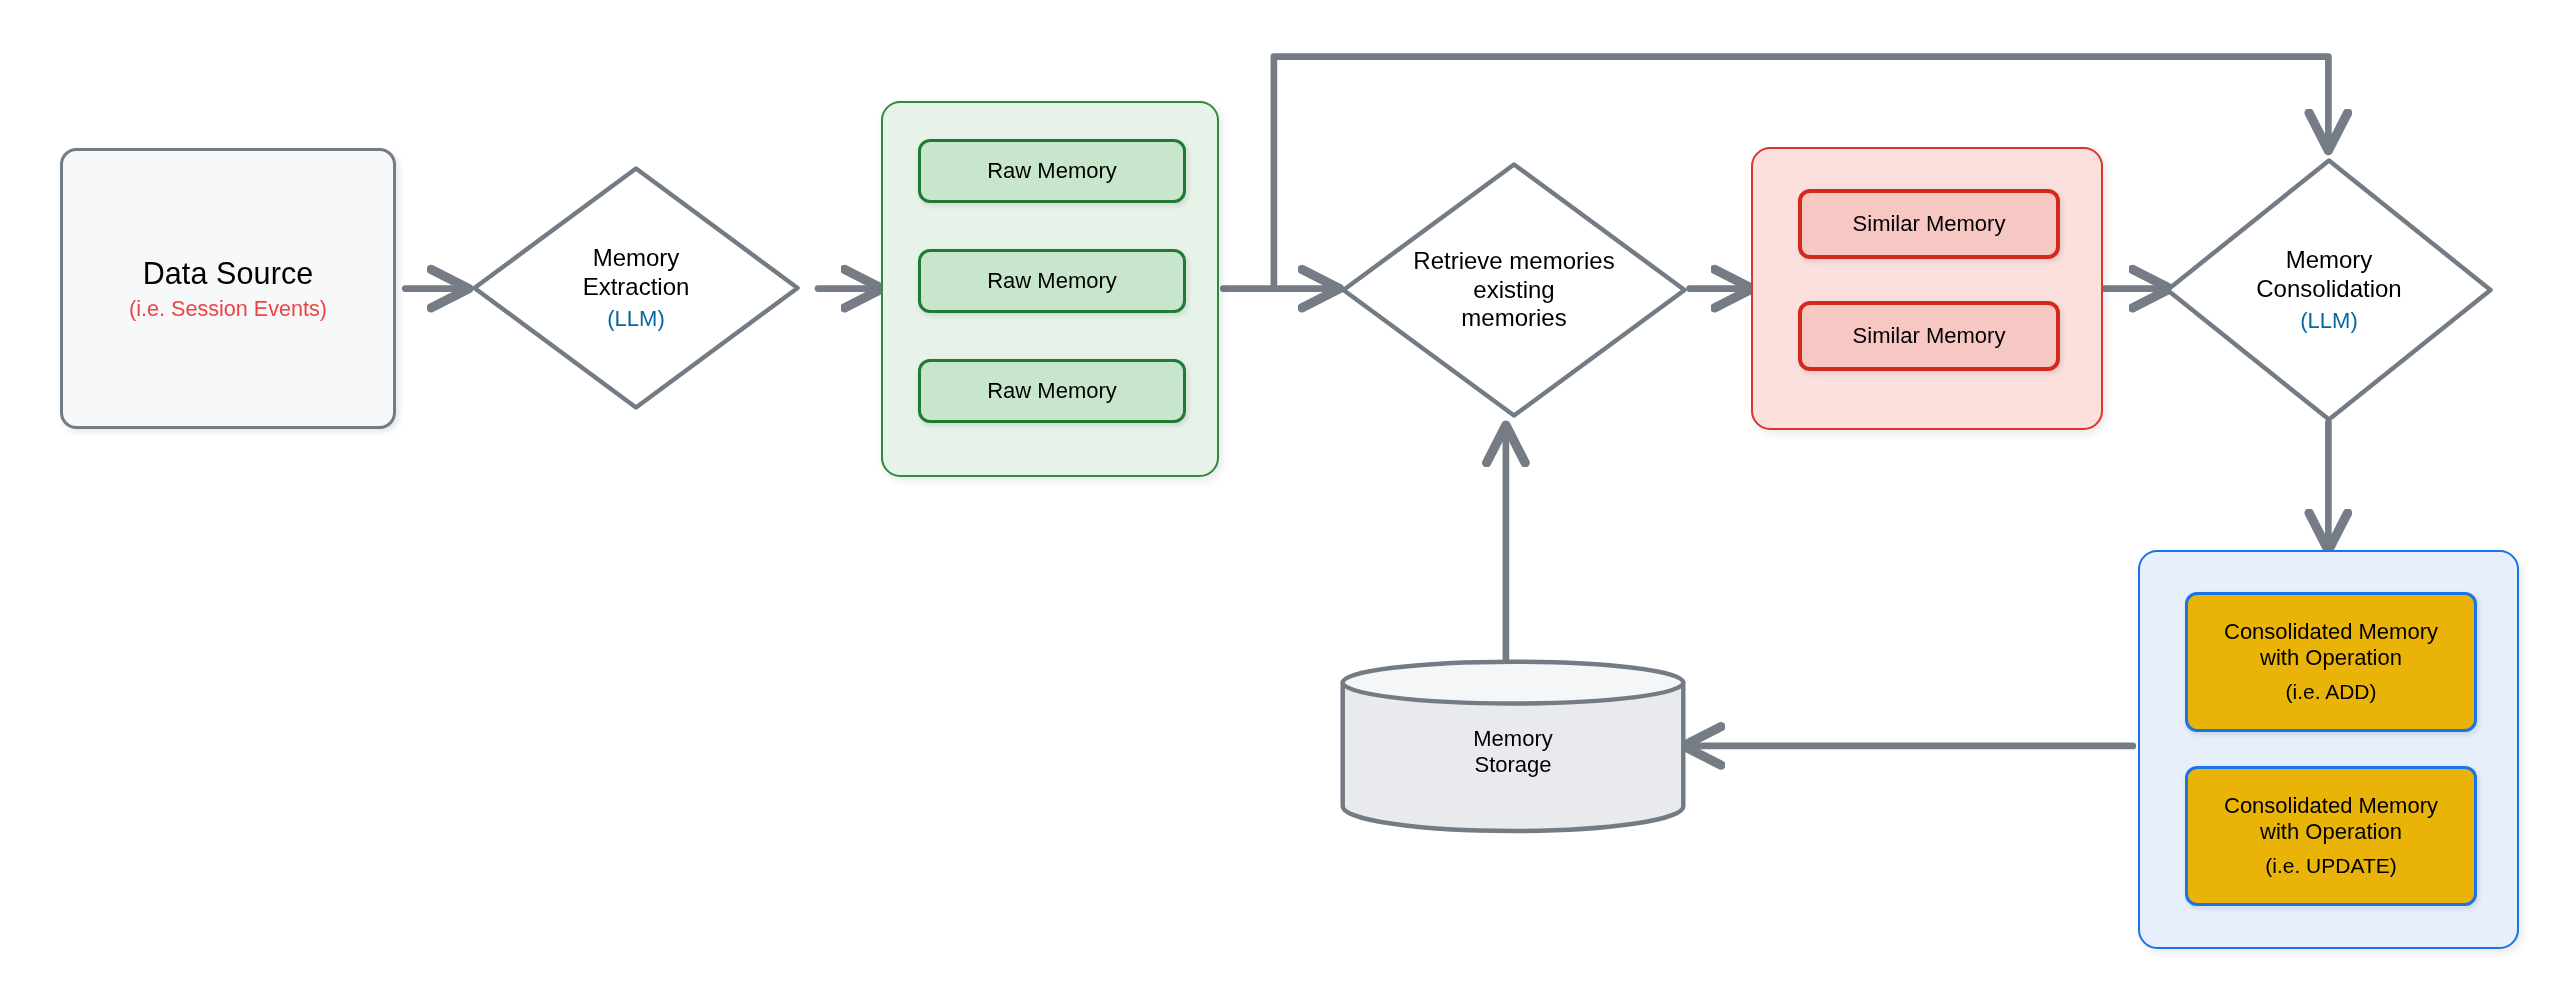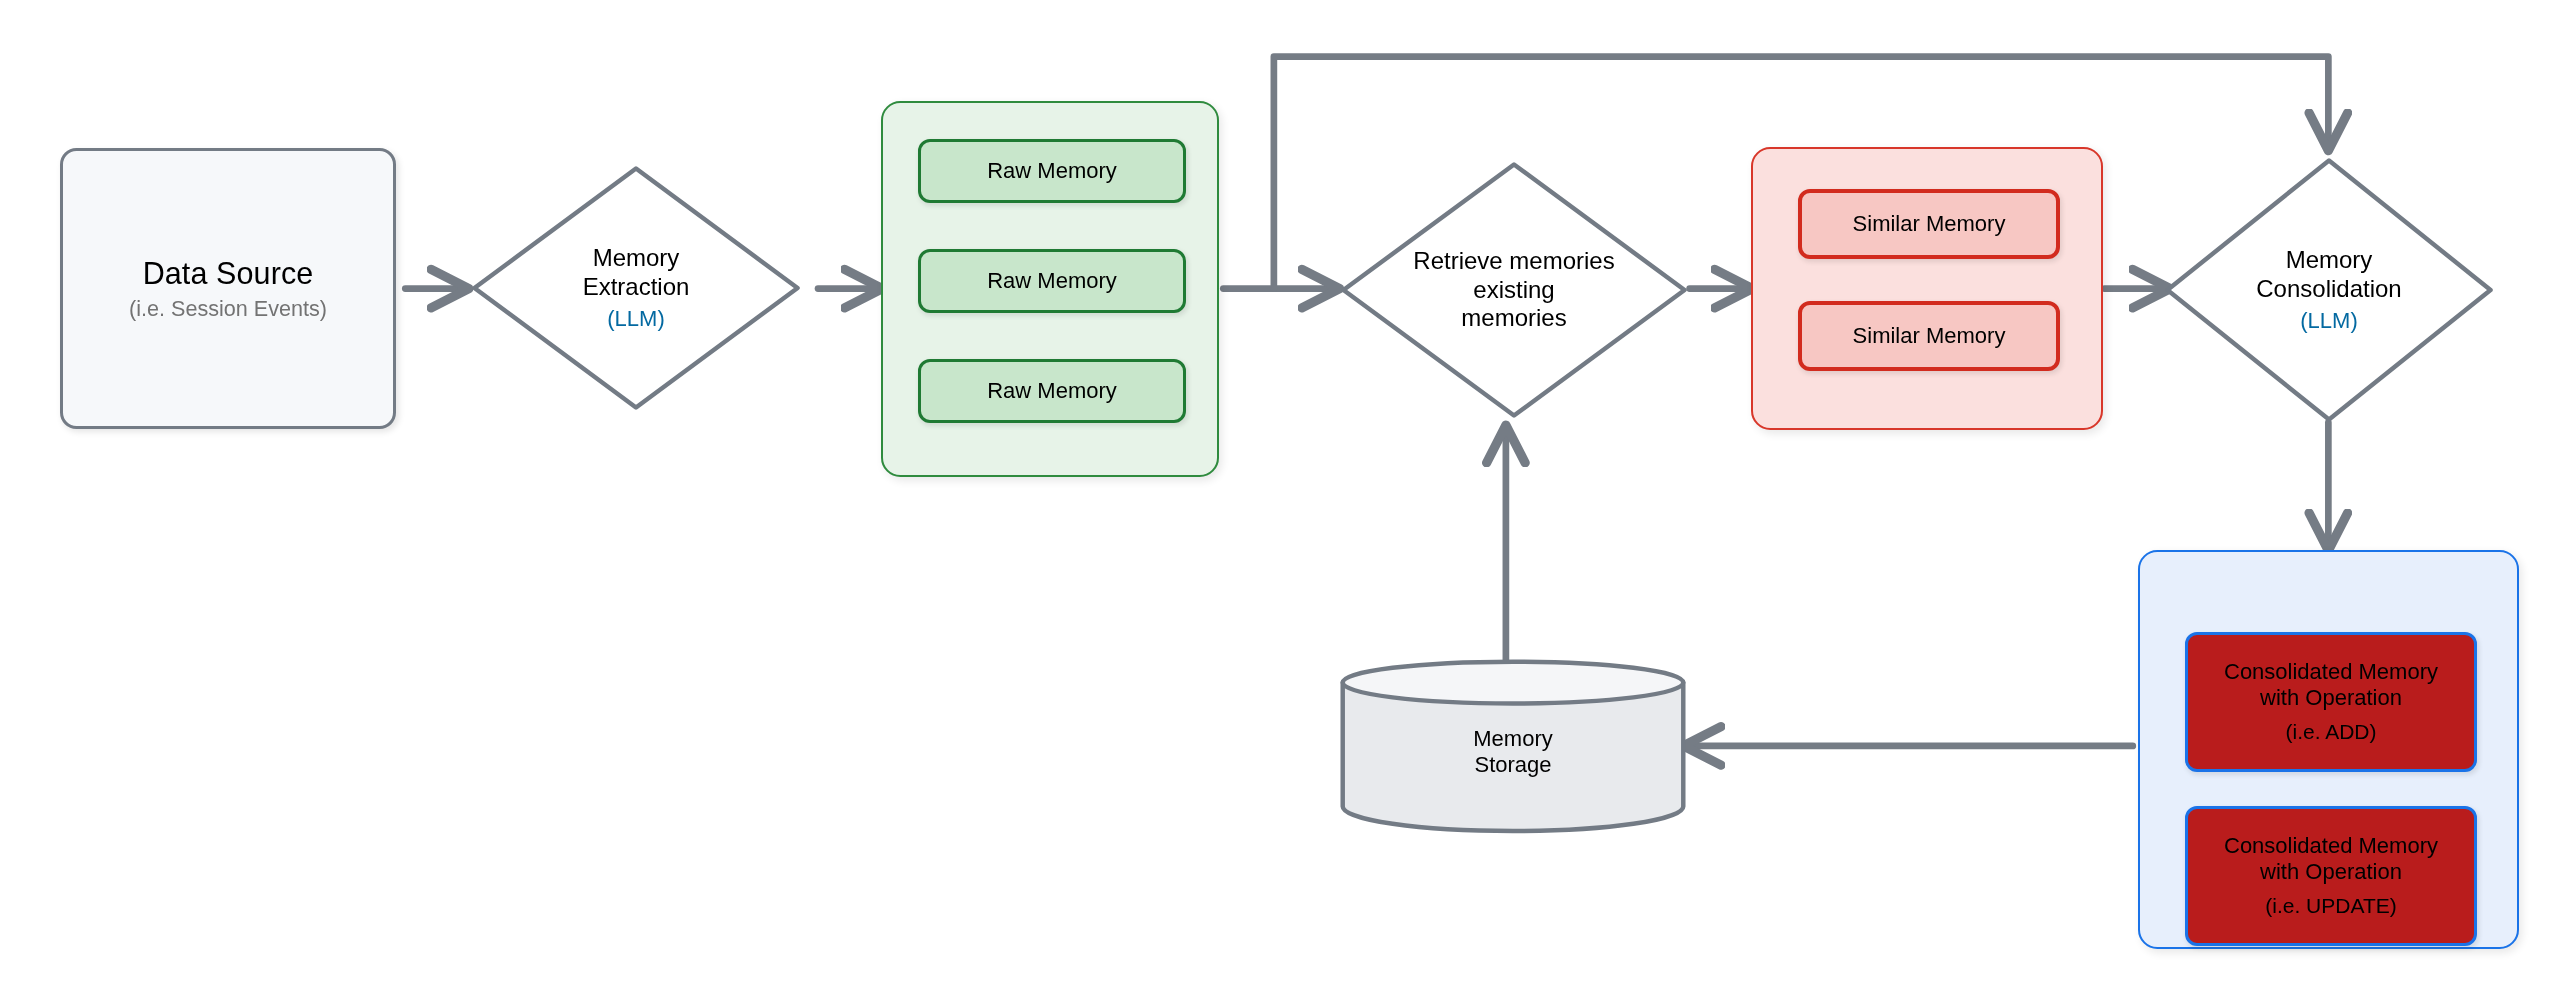--- a/index.html
+++ b/index.html
@@ -46,21 +46,21 @@
     box-shadow: 2.2px 3px 6.7px rgba(0,0,0,0.10);
   }
   .rect-node .title {
     font-size: 30.5px;
     color: #000000;
     line-height: 1.12;
     letter-spacing: 0.1px;
   }
   .rect-node .subtitle {
     font-size: 21.6px;
-    color: #737373;
+    color: #ef4444;
     margin-top: 7.4px;
     line-height: 1.12;
   }
 
   
   .diamond-wrap {
     position: absolute;
   }
   .diamond-wrap svg.dshape {
     position: absolute;
@@ -128,21 +128,21 @@
   }
 
   
   .group-green { background: #e7f3e8; border: 2.2px solid #2f8b3e; }
   .group-green .item { background: #c8e6cb; border: 3.7px solid #1f7a33; }
   
   .group-red { background: #fbe0de; border: 2.2px solid #d8372a; }
   .group-red .item { background: #f7c7c3; border: 4.5px solid #d22b1e; }
   
   .group-blue { background: #e7effc; border: 2.2px solid #1a73e8; }
-  .group-blue .item { background: #b91c1c; border: 3.7px solid #1a73e8; margin-top: 40px; }
+  .group-blue .item { background: #eab308; border: 3.7px solid #1a73e8; }
 
   
   .cylinder {
     position: absolute;
   }
   .cylinder svg.cshape {
     position: absolute;
     left: 0; top: 0;
     width: 100%; height: 100%;
     overflow: visible;

